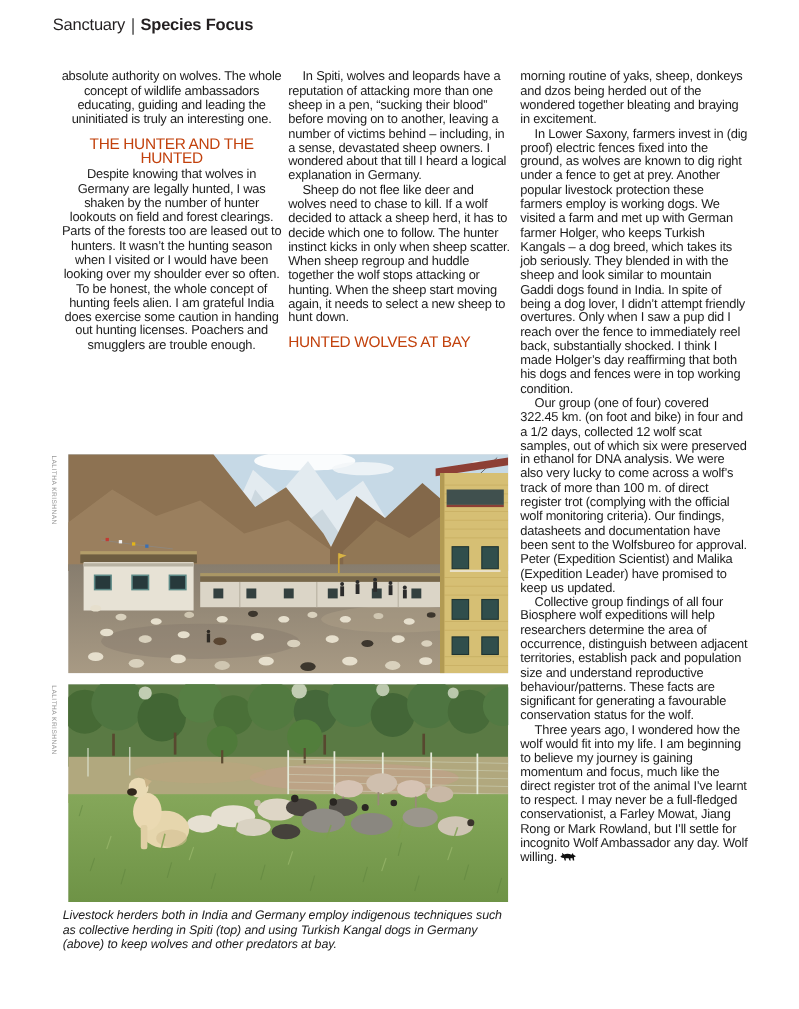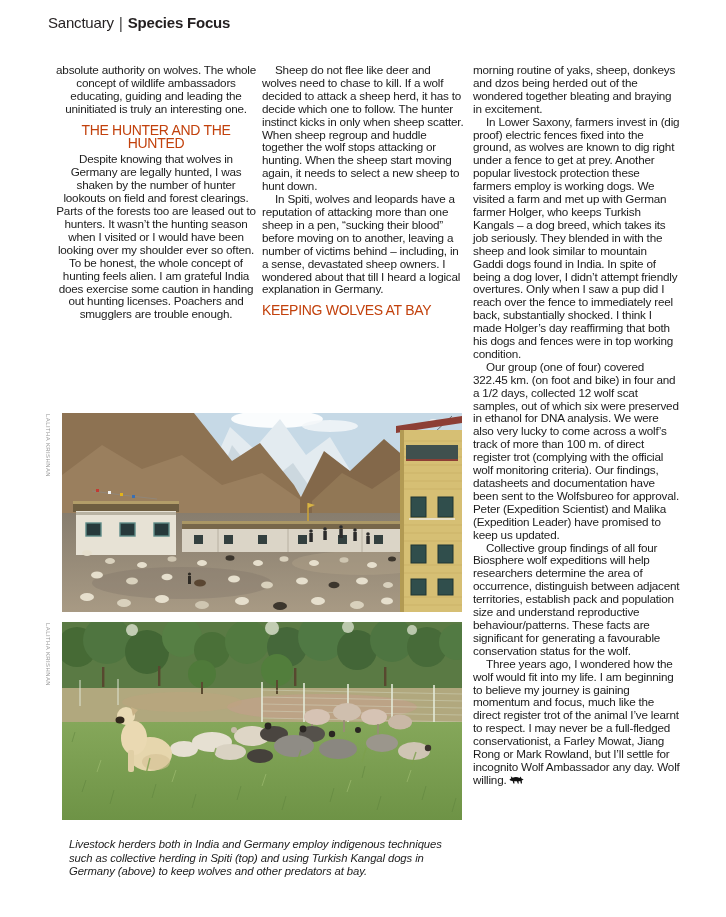--- a/index.html
+++ b/index.html
@@ -32,43 +32,43 @@
     position:absolute;left:45px;z-index:3;writing-mode:vertical-rl;
     font-size:6px;letter-spacing:0.4px;color:#979797;white-space:nowrap;
   }
   .credit-1{top:414px;}
   .credit-2{top:623px;}
   
   .caption{
     position:absolute;left:57px;top:826px;width:408px;z-index:3;
     font-style:italic;font-size:11.3px;line-height:13.6px;color:#1c1c1c;letter-spacing:-0.1px;
   }
-  .caption p{margin:12px;}
+  .caption p{margin:0;}
   
   .endmark{display:inline-block;width:15px;height:10px;vertical-align:-1px;margin-left:3px;}
 </style>
 </head>
 <body>
 
 <div class="page">
 
   <div class="kicker">
     <span class="mag">Sanctuary</span><span class="sep">|</span><span class="sec">Species Focus</span>
   </div>
 
   <div class="col col-1">
     <p>absolute authority on wolves. The whole concept of wildlife ambassadors educating, guiding and leading the uninitiated is truly an interesting one.</p>
     <h2 class="section-heading">THE HUNTER AND THE HUNTED</h2>
     <p>Despite knowing that wolves in Germany are legally hunted, I was shaken by the number of hunter lookouts on field and forest clearings. Parts of the forests too are leased out to hunters. It wasn’t the hunting season when I visited or I would have been looking over my shoulder ever so often. To be honest, the whole concept of hunting feels alien. I am grateful India does exercise some caution in handing out hunting licenses. Poachers and smugglers are trouble enough.</p>
   </div>
 
   <div class="col col-2">
+    <p class="indent">In Spiti, wolves and leopards have a reputation of attacking more than one sheep in a pen, “sucking their blood” before moving on to another, leaving a number of victims behind – including, in a sense, devastated sheep owners. I wondered about that till I heard a logical explanation in Germany.</p>
     <p class="indent">Sheep do not flee like deer and wolves need to chase to kill. If a wolf decided to attack a sheep herd, it has to decide which one to follow. The hunter instinct kicks in only when sheep scatter. When sheep regroup and huddle together the wolf stops attacking or hunting. When the sheep start moving again, it needs to select a new sheep to hunt down.</p>
-    <p class="indent">In Spiti, wolves and leopards have a reputation of attacking more than one sheep in a pen, “sucking their blood” before moving on to another, leaving a number of victims behind – including, in a sense, devastated sheep owners. I wondered about that till I heard a logical explanation in Germany.</p>
-    <h2 class="section-heading">KEEPING WOLVES AT BAY</h2>
+    <h2 class="section-heading">HUNTED WOLVES AT BAY</h2>
   </div>
 
   <div class="col col-3">
     <p>morning routine of yaks, sheep, donkeys and dzos being herded out of the wondered together bleating and braying in excitement.</p>
     <p class="indent">In Lower Saxony, farmers invest in (dig proof) electric fences fixed into the ground, as wolves are known to dig right under a fence to get at prey. Another popular livestock protection these farmers employ is working dogs. We visited a farm and met up with German farmer Holger, who keeps Turkish Kangals – a dog breed, which takes its job seriously. They blended in with the sheep and look similar to mountain Gaddi dogs found in India. In spite of being a dog lover, I didn’t attempt friendly overtures. Only when I saw a pup did I reach over the fence to immediately reel back, substantially shocked. I think I made Holger’s day reaffirming that both his dogs and fences were in top working condition.</p>
     <p class="indent">Our group (one of four) covered 322.45 km. (on foot and bike) in four and a 1/2 days, collected 12 wolf scat samples, out of which six were preserved in ethanol for DNA analysis. We were also very lucky to come across a wolf’s track of more than 100 m. of direct register trot (complying with the official wolf monitoring criteria). Our findings, datasheets and documentation have been sent to the Wolfsbureo for approval. Peter (Expedition Scientist) and Malika (Expedition Leader) have promised to keep us updated.</p>
     <p class="indent">Collective group findings of all four Biosphere wolf expeditions will help researchers determine the area of occurrence, distinguish between adjacent territories, establish pack and population size and understand reproductive behaviour/patterns. These facts are significant for generating a favourable conservation status for the wolf.</p>
     <p class="indent"><span>Three years ago, I wondered how the wolf would fit into my life. I am beginning to believe my journey is gaining momentum and focus, much like the direct register trot of the animal I’ve learnt to respect. I may never be a full-fledged conservationist, a Farley Mowat, Jiang Rong or Mark Rowland, but I’ll settle for incognito Wolf Ambassador any day. Wolf willing.</span><svg class="endmark" viewBox="0 0 16 10" xmlns="http://www.w3.org/2000/svg">
           <path fill="#111111" d="M0.4,4.6 L2.4,3.1 L1.9,1 L4.1,2.6 C6.1,1.5 9.2,1.7 11.2,2.8 L12.6,1.3 L13.1,3 L15.6,4.4 L13.6,5.4 L13.9,8.6 L12.6,8.6 L12,6.1 L10,6.5 L10.6,8.6 L9.3,8.6 L8.5,6.3 L5.5,6.3 L5.9,8.6 L4.6,8.6 L3.9,6 L2,5.8 Z"></path>
         </svg></p>

